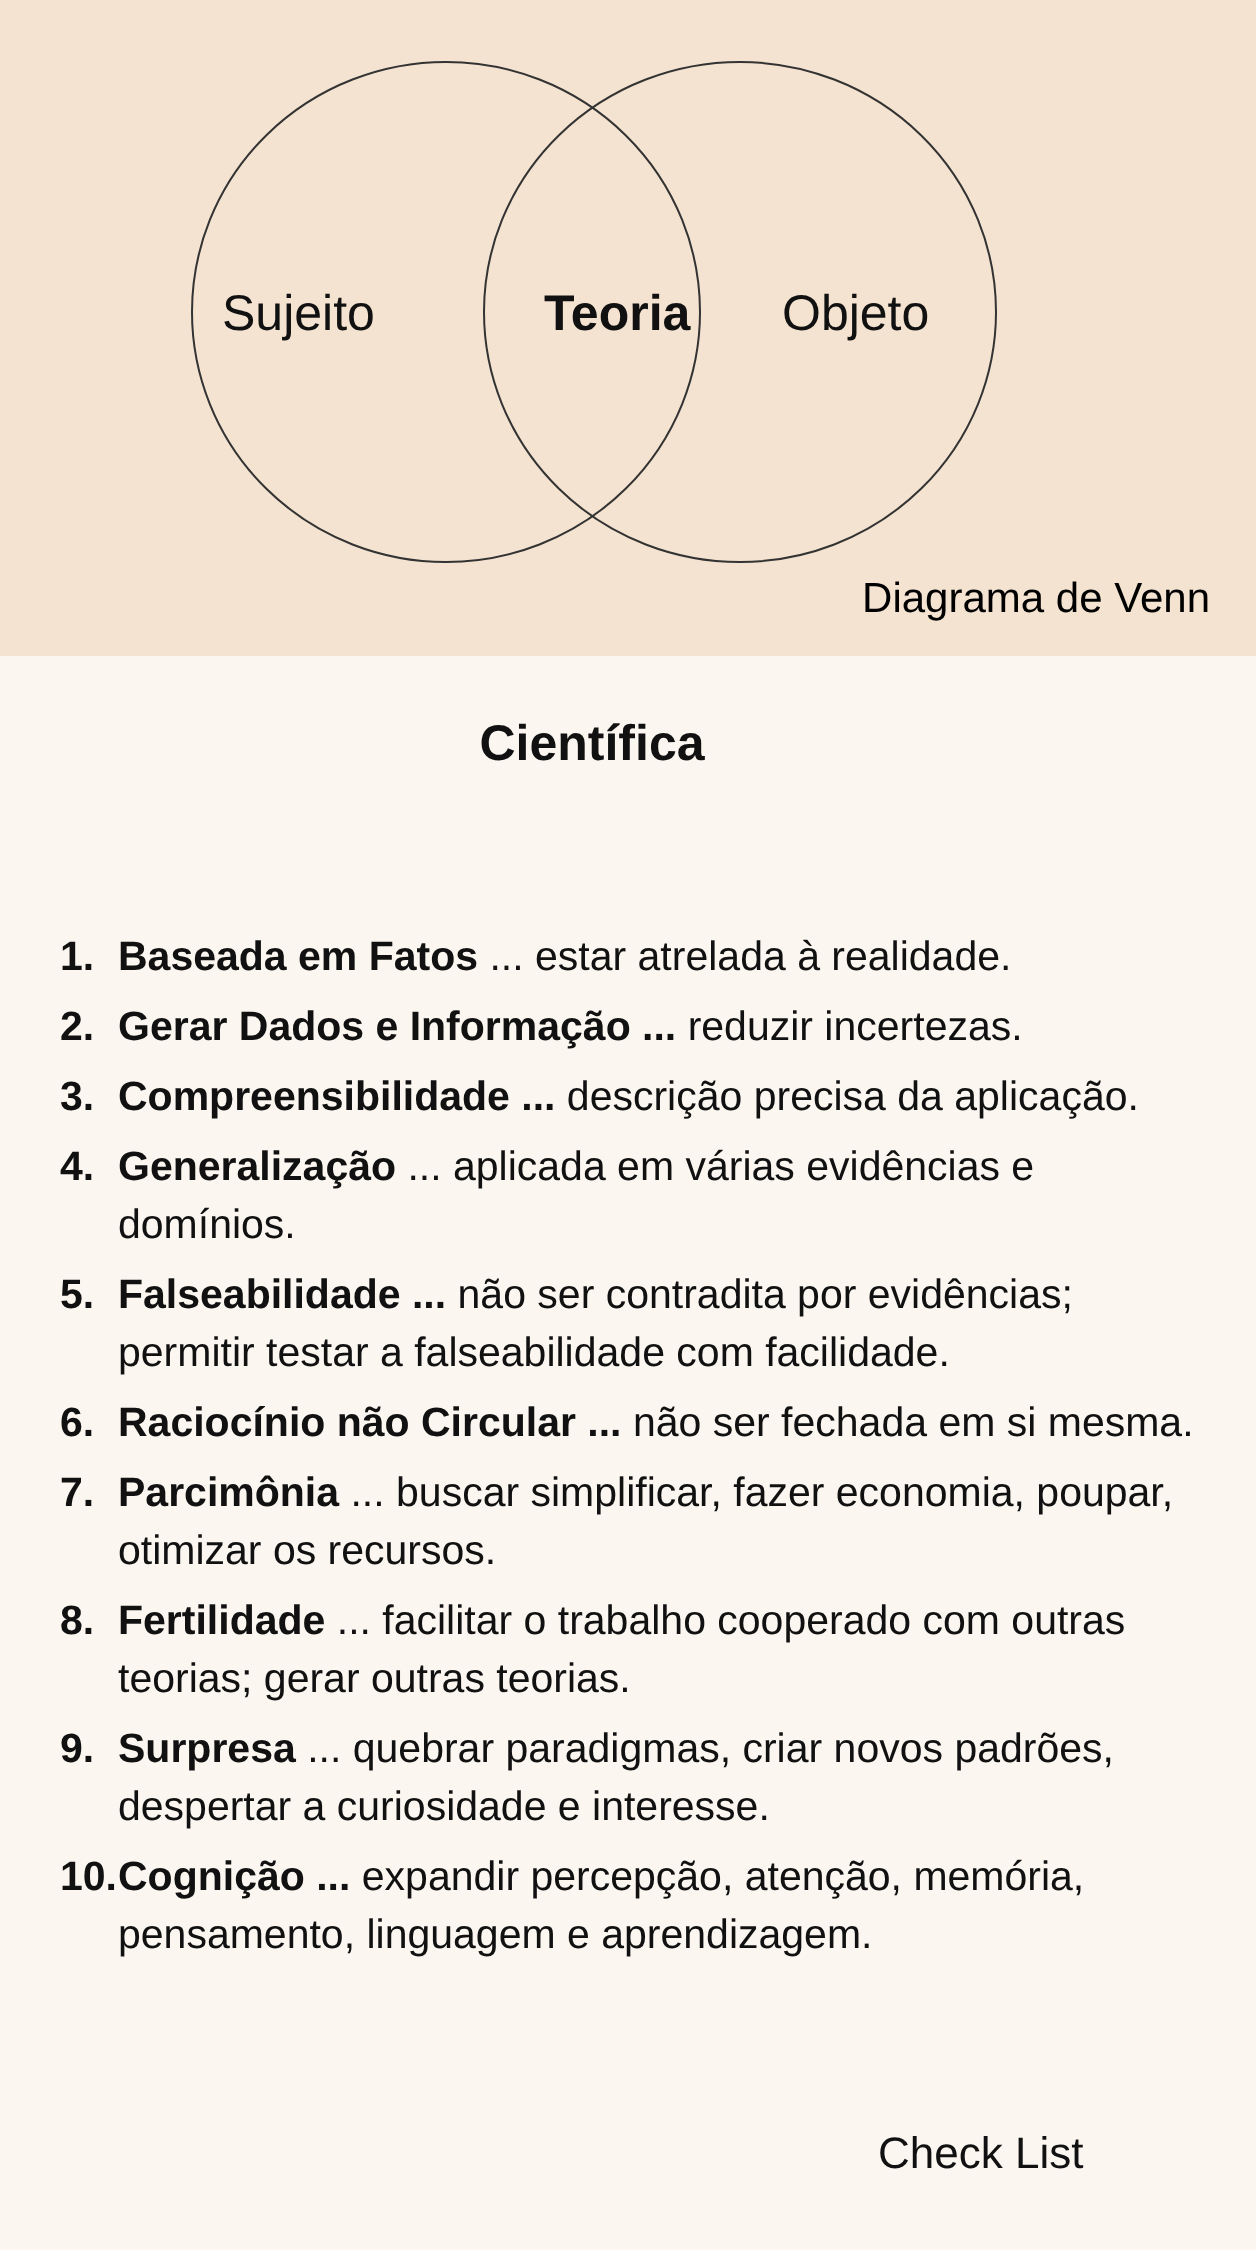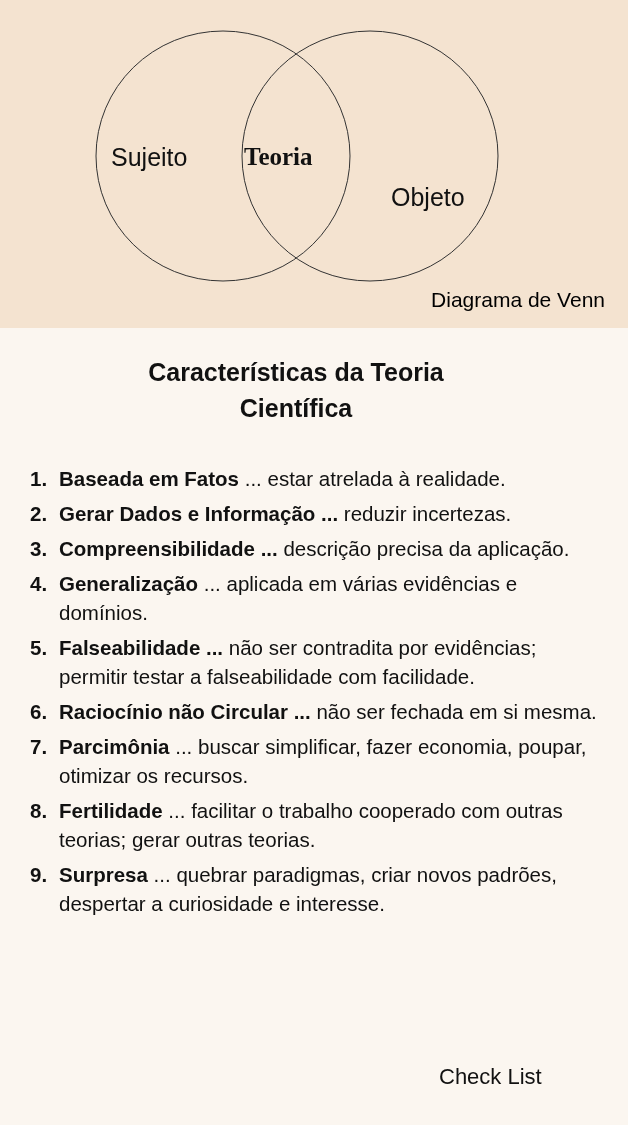--- a/index.html
+++ b/index.html
@@ -40,35 +40,35 @@
 </style>
 </head>
 <body>
 
 <div class="top">
   <svg width="628" height="328">
     <ellipse cx="223" cy="156" rx="127" ry="125" fill="none" stroke="#333" stroke-width="1"></ellipse>
     <ellipse cx="370" cy="156" rx="128" ry="125" fill="none" stroke="#333" stroke-width="1"></ellipse>
   </svg>
   <div class="venn-label" style="left:111px; top:143px;">Sujeito</div>
-  <div class="venn-label bold" style="left:244px; top:143px;font-family:Liberation Serif, serif;">Teoria</div>
-  <div class="venn-label" style="left:391px; top:143px;margin-top:40px;">Objeto</div>
+  <div class="venn-label bold" style="left:272px; top:143px;">Teoria</div>
+  <div class="venn-label" style="left:391px; top:143px;">Objeto</div>
   <div class="caption">Diagrama de Venn</div>
 </div>
 
 <div class="title">
-  <div>Características da Teoria</div>
   <div>Científica</div>
 </div>
 
 <ol class="list">
   <li><span class="num">1.</span><span class="term">Baseada em Fatos</span><span> ... </span><span>estar atrelada à realidade.</span></li>
   <li><span class="num">2.</span><span class="term">Gerar Dados e Informação ...</span><span> </span><span>reduzir incertezas.</span></li>
   <li><span class="num">3.</span><span class="term">Compreensibilidade ...</span><span> </span><span>descrição precisa da aplicação.</span></li>
   <li><span class="num">4.</span><span class="term">Generalização</span><span> ... </span><span>aplicada em várias evidências e domínios.</span></li>
   <li><span class="num">5.</span><span class="term">Falseabilidade ...</span><span> </span><span>não ser contradita por evidências; permitir testar a falseabilidade com facilidade.</span></li>
   <li><span class="num">6.</span><span class="term">Raciocínio não Circular ...</span><span> </span><span>não ser fechada em si mesma.</span></li>
   <li><span class="num">7.</span><span class="term">Parcimônia</span><span> ... </span><span>buscar simplificar, fazer economia, poupar, otimizar os recursos.</span></li>
   <li><span class="num">8.</span><span class="term">Fertilidade</span><span> ... </span><span>facilitar o trabalho cooperado com outras teorias; gerar outras teorias.</span></li>
   <li><span class="num">9.</span><span class="term">Surpresa</span><span> ... </span><span>quebrar paradigmas, criar novos padrões, despertar a curiosidade e interesse.</span></li>
+  <li><span class="num">10.</span><span class="term">Cognição ...</span><span> </span><span>expandir percepção, atenção, memória, pensamento, linguagem e aprendizagem.</span></li>
 </ol>
 
 <div class="footer">Check List</div>
 
 </body></html>

